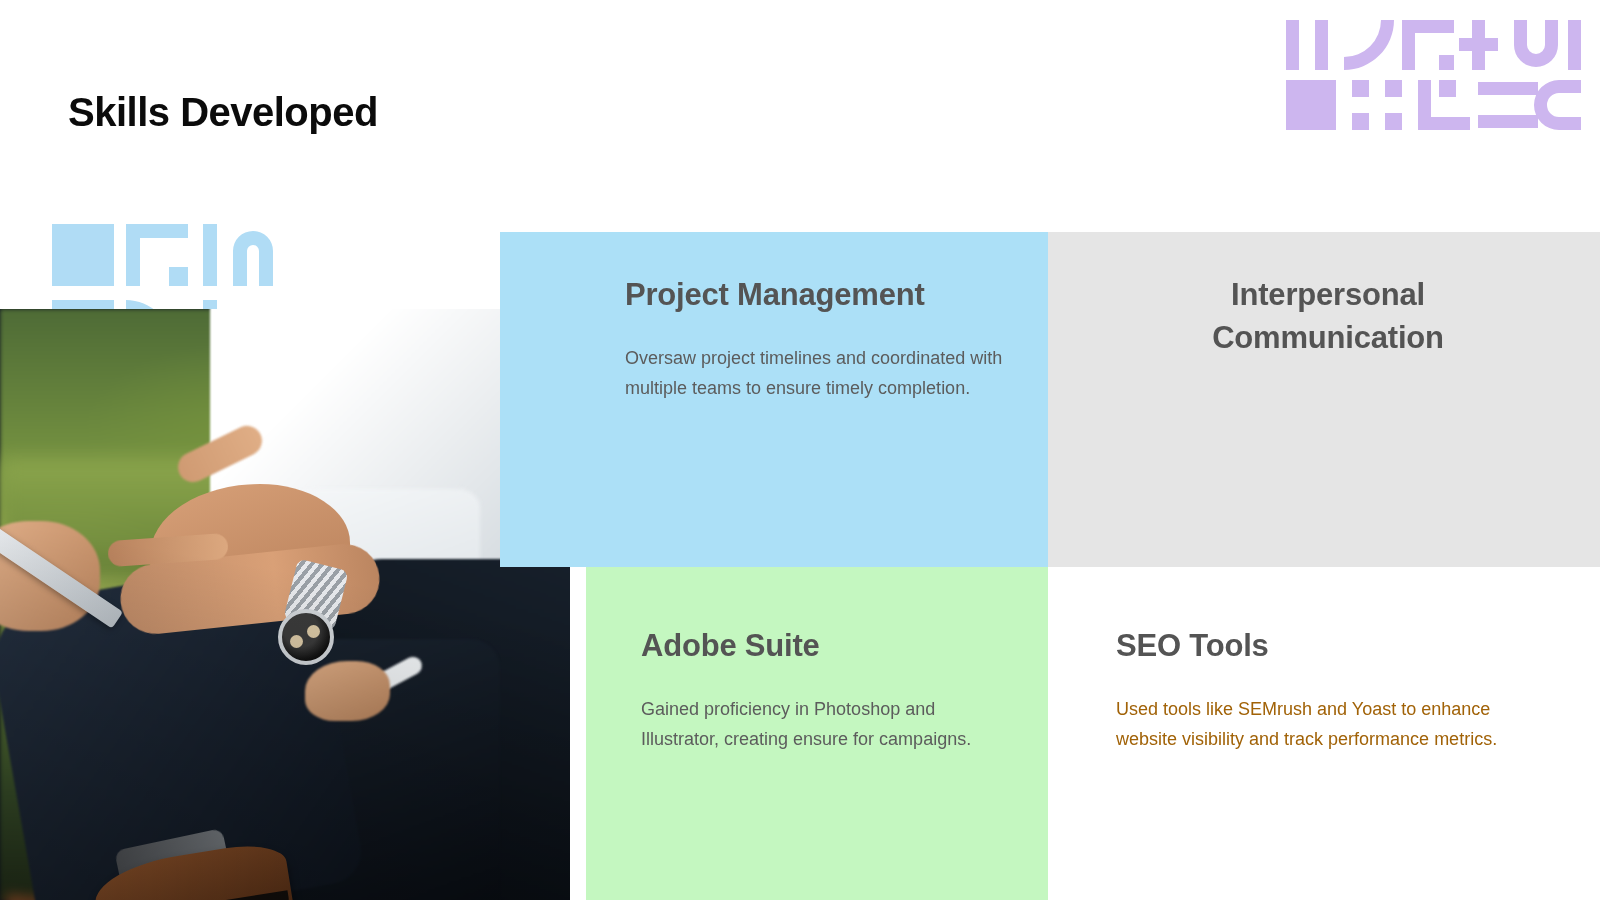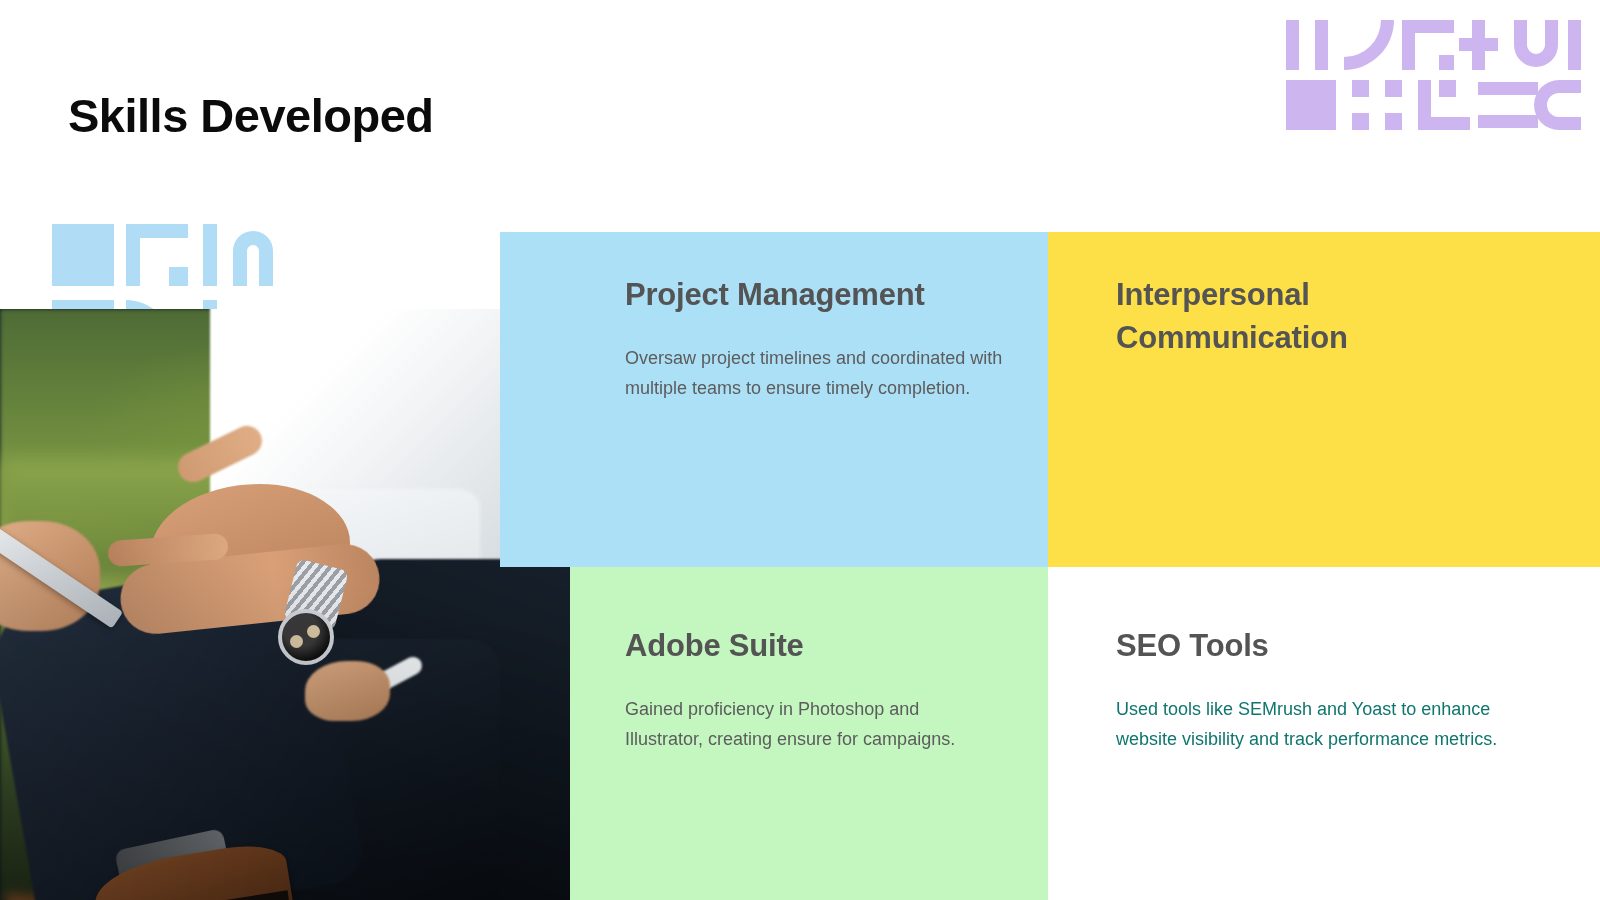--- a/index.html
+++ b/index.html
@@ -14,21 +14,21 @@
     overflow: hidden;
     font-family: "Liberation Sans", sans-serif;
     -webkit-font-smoothing: antialiased;
   }
 
   
   #slide-title {
     position: absolute;
     left: 68px;
     top: 92px;
-    font-size: 47px;
+    font-size: 40px;
     font-weight: bold;
     letter-spacing: -0.5px;
     color: #0b0b0b;
     line-height: 1;
     white-space: nowrap;
   }
 
   
   .deco {
     position: absolute;
@@ -344,25 +344,25 @@
   <div class="ph-layer shoe"></div>
   <div class="ph-layer shoe-sole"></div>
   <div class="ph-layer photo-shade"></div>
 </div>
 
 <div class="card" id="card-project-management" style="background: rgb(172, 224, 247);">
   <div class="card-title" style="color: rgb(84, 84, 84);">Project Management</div>
   <div class="card-body" style="color: rgb(92, 92, 92);">Oversaw project timelines and coordinated with multiple teams to ensure timely completion.</div>
 </div>
 
-<div class="card" id="card-interpersonal-communication" style="background: #fde047;">
+<div class="card" id="card-interpersonal-communication" style="background: #e5e5e5; text-align: center;">
   <div class="card-title" style="color: rgb(84, 84, 84);">Interpersonal Communication</div>
 </div>
 
-<div class="card" id="card-adobe-suite" style="background: rgb(196, 247, 192);">
+<div class="card" id="card-adobe-suite" style="background: rgb(196, 247, 192); margin-left: 16px;">
   <div class="card-title" style="color: rgb(84, 84, 84);">Adobe Suite</div>
   <div class="card-body" style="color: rgb(92, 92, 92);">Gained proficiency in Photoshop and Illustrator, creating ensure for campaigns.</div>
 </div>
 
 <div class="card" id="card-seo-tools" style="background: rgb(255, 255, 255);">
   <div class="card-title" style="color: rgb(84, 84, 84);">SEO Tools</div>
-  <div class="card-body" style="color: #0f766e;">Used tools like SEMrush and Yoast to enhance website visibility and track performance metrics.</div>
+  <div class="card-body" style="color: #a16207;">Used tools like SEMrush and Yoast to enhance website visibility and track performance metrics.</div>
 </div>
 
 </body></html>

